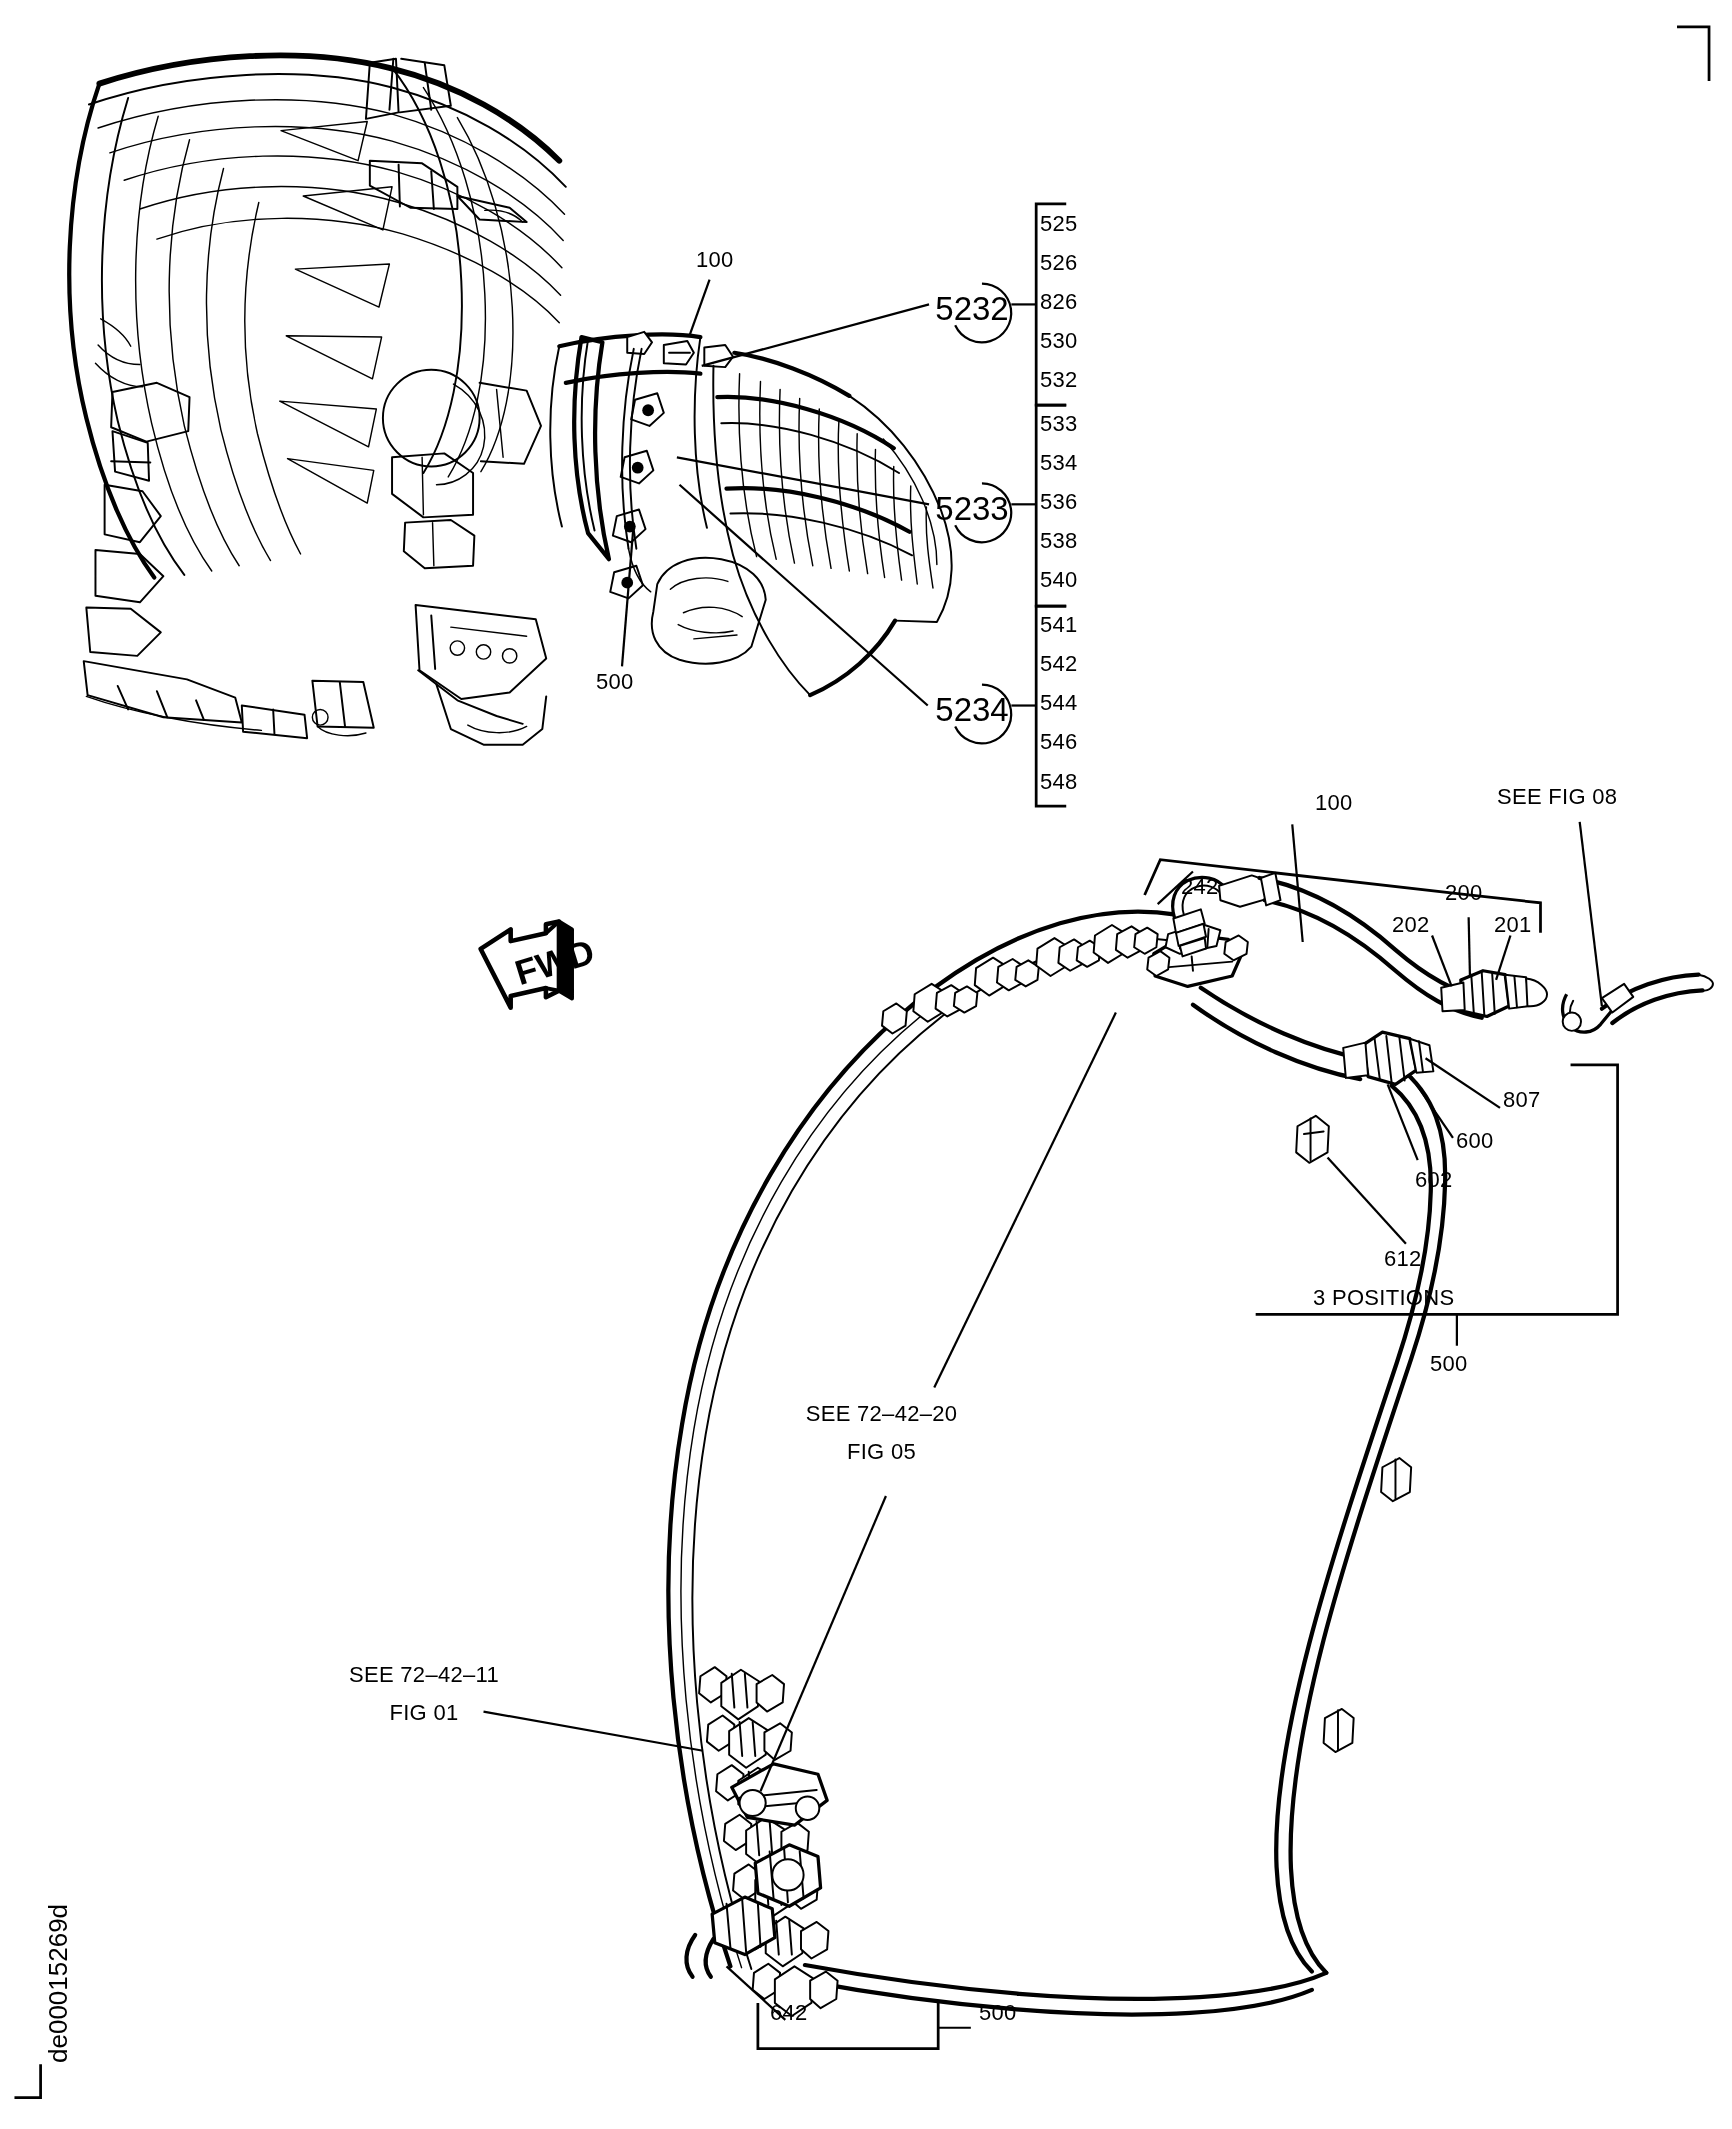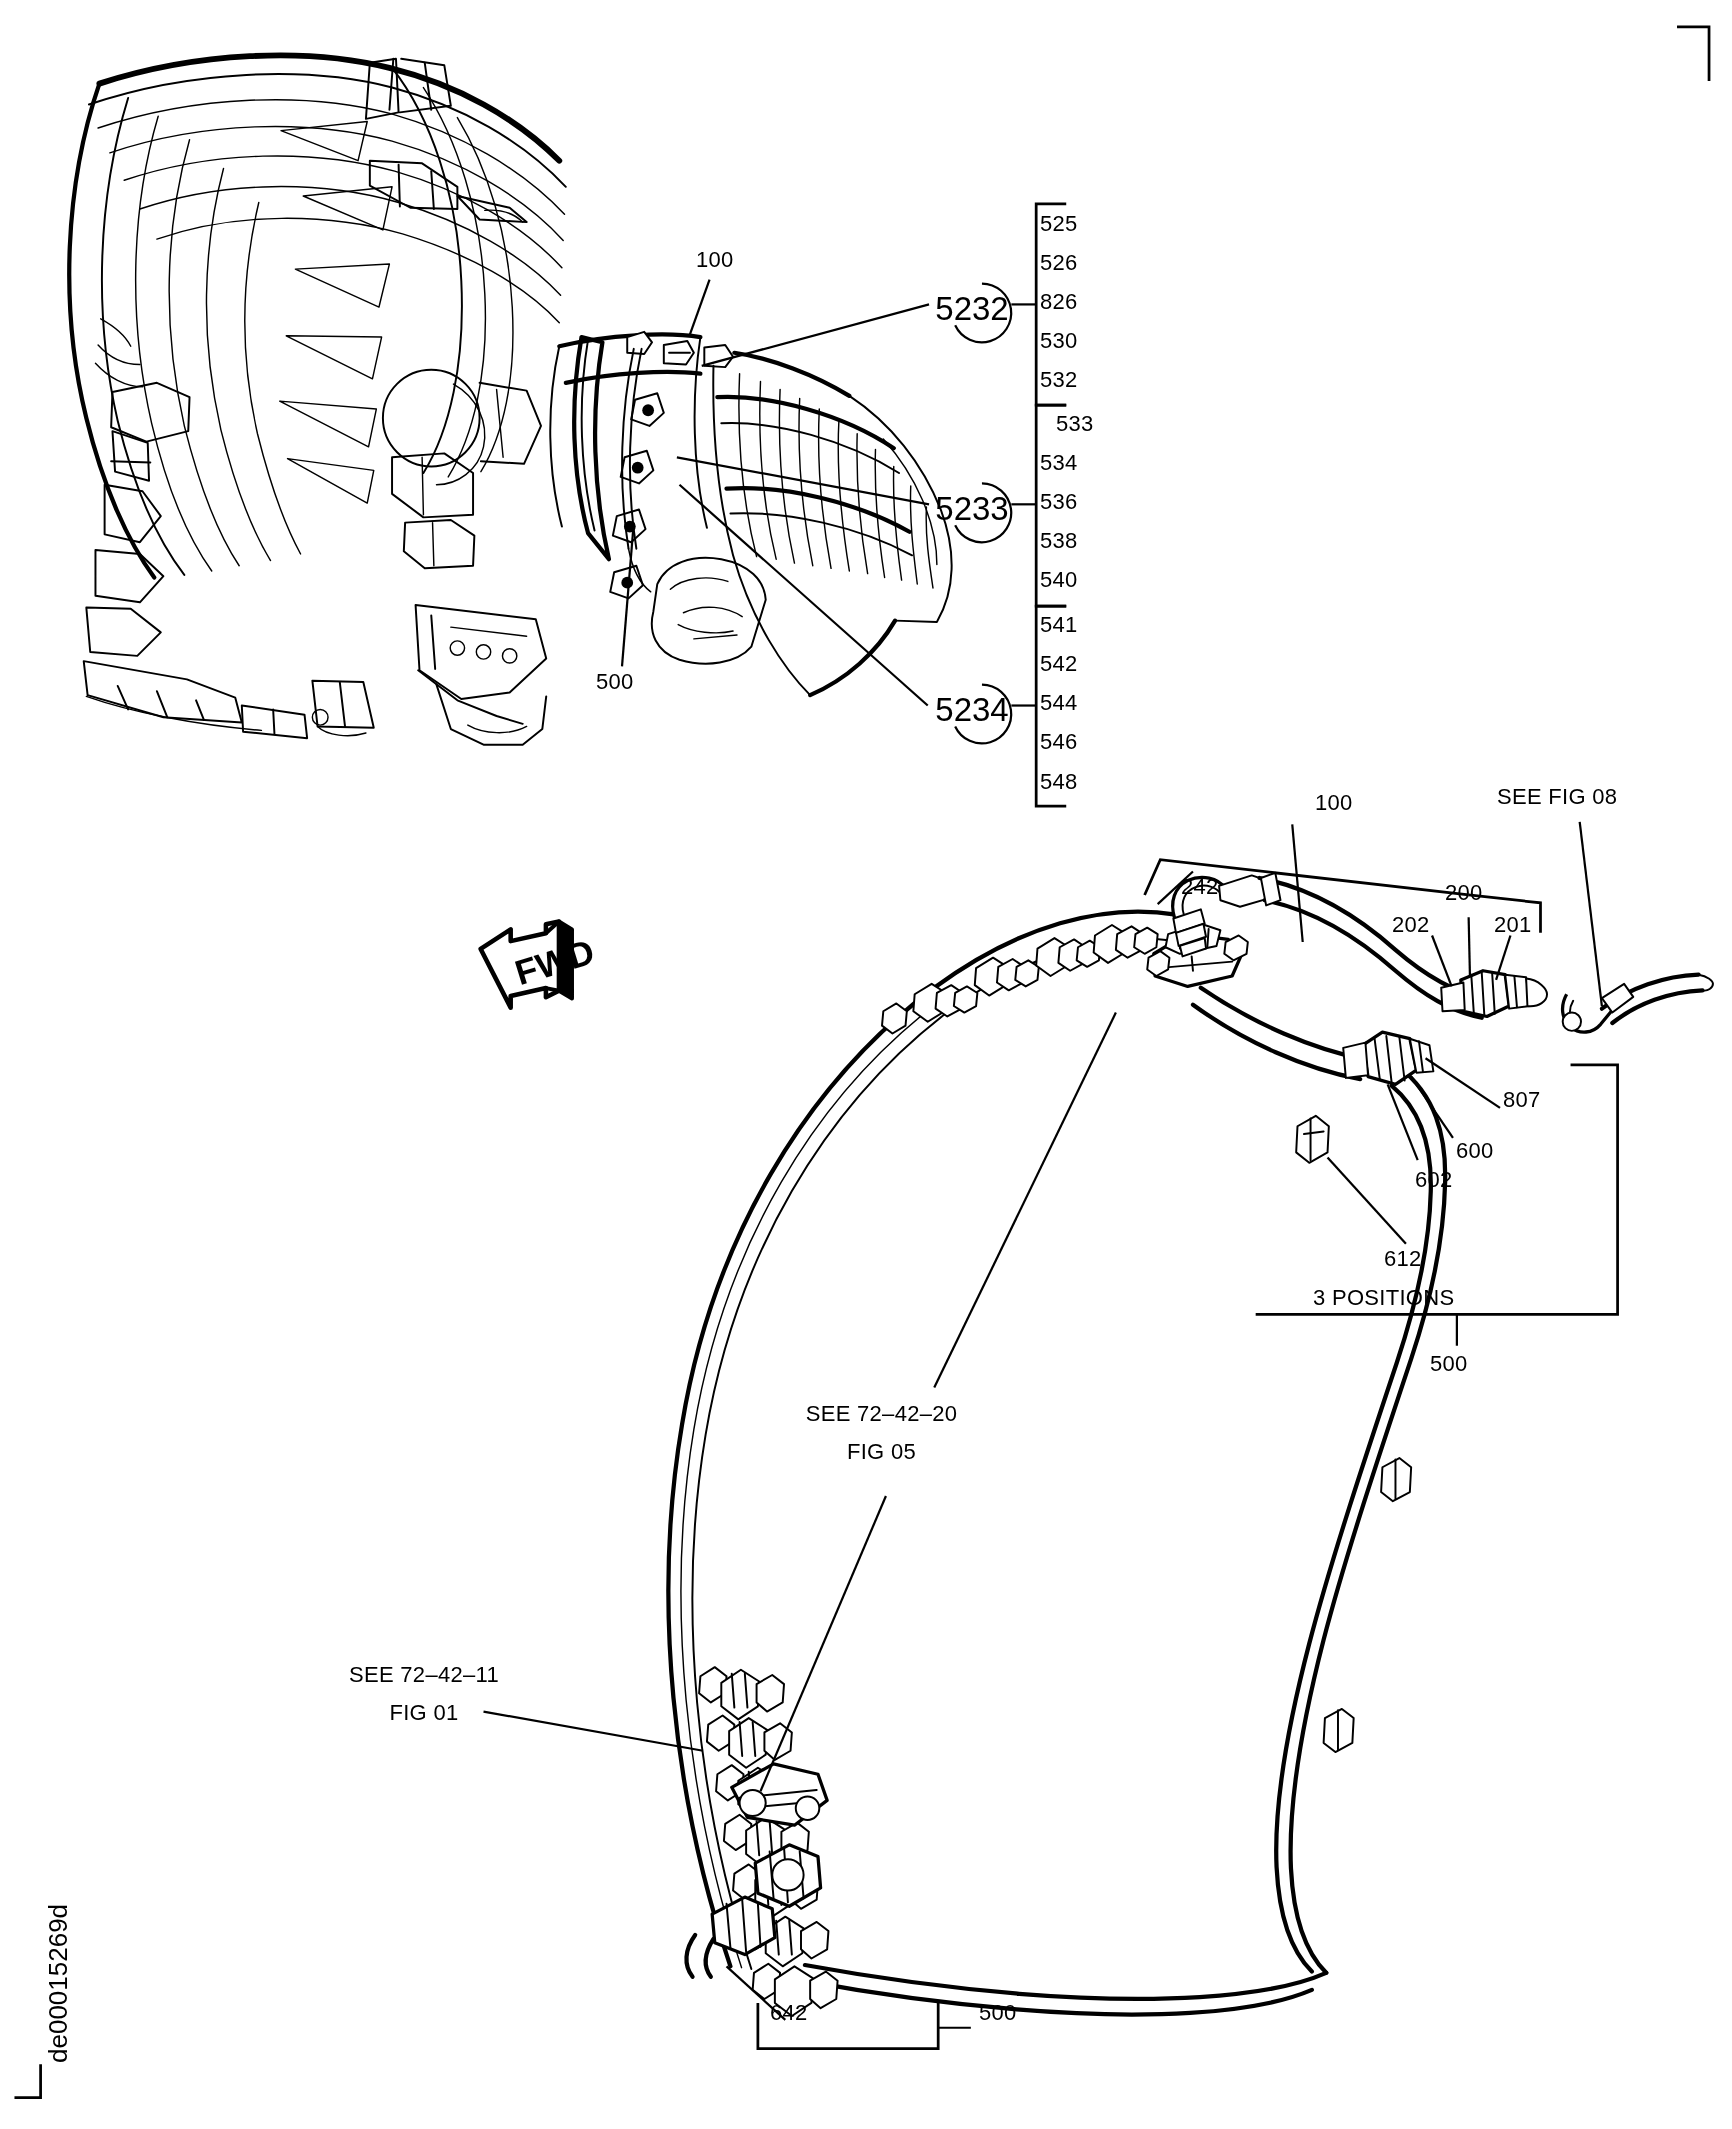--- a/index.html
+++ b/index.html
@@ -480,21 +480,21 @@
   <div class="callout-num ctr" style="left:933px; top:290px; width:78px; text-align:center;">5232</div>
   <div class="callout-num ctr" style="left:933px; top:490px; width:78px; text-align:center;">5233</div>
   <div class="callout-num ctr" style="left:933px; top:691px; width:78px; text-align:center;">5234</div>
 
   <div class="lbl" style="left:1040px; top:212px;">525</div>
   <div class="lbl" style="left:1040px; top:251px;">526</div>
   <div class="lbl" style="left:1040px; top:290px;">826</div>
   <div class="lbl" style="left:1040px; top:329px;">530</div>
   <div class="lbl" style="left:1040px; top:368px;">532</div>
 
-  <div class="lbl" style="left:1040px; top:412px;margin-left:16px;">533</div>
+  <div class="lbl" style="left:1040px; top:412px;">533</div>
   <div class="lbl" style="left:1040px; top:451px;">534</div>
   <div class="lbl" style="left:1040px; top:490px;">536</div>
   <div class="lbl" style="left:1040px; top:529px;">538</div>
   <div class="lbl" style="left:1040px; top:568px;">540</div>
 
   <div class="lbl" style="left:1040px; top:613px;">541</div>
   <div class="lbl" style="left:1040px; top:652px;">542</div>
   <div class="lbl" style="left:1040px; top:691px;">544</div>
   <div class="lbl" style="left:1040px; top:730px;">546</div>
   <div class="lbl" style="left:1040px; top:770px;">548</div>
@@ -510,21 +510,21 @@
   </div>
 
   <div class="lbl" style="left:1181px; top:851px;margin-top:24px;">242</div>
   <div class="lbl" style="left:1315px; top:791px;">100</div>
   <div class="lbl" style="left:1497px; top:785px;">SEE FIG 08</div>
   <div class="lbl" style="left:1445px; top:881px;">200</div>
   <div class="lbl" style="left:1494px; top:913px;">201</div>
   <div class="lbl" style="left:1392px; top:913px;">202</div>
 
   <div class="lbl" style="left:1503px; top:1088px;">807</div>
-  <div class="lbl" style="left:1456px; top:1129px;margin-top:10px;">600</div>
+  <div class="lbl" style="left:1456px; top:1129px;">600</div>
   <div class="lbl" style="left:1415px; top:1168px;">602</div>
   <div class="lbl" style="left:1384px; top:1247px;">612</div>
   <div class="lbl" style="left:1313px; top:1286px;">3 POSITIONS</div>
   <div class="lbl" style="left:1430px; top:1352px;">500</div>
 
   <div class="lbl ctr" style="left:751px; top:1402px; width:261px;">SEE 72–42–20</div>
   <div class="lbl ctr" style="left:751px; top:1440px; width:261px;text-align:center;">FIG 05</div>
 
   <div class="lbl ctr" style="left:287px; top:1663px; width:274px;">SEE 72–42–11</div>
   <div class="lbl ctr" style="left:287px; top:1701px; width:274px;">FIG 01</div>

